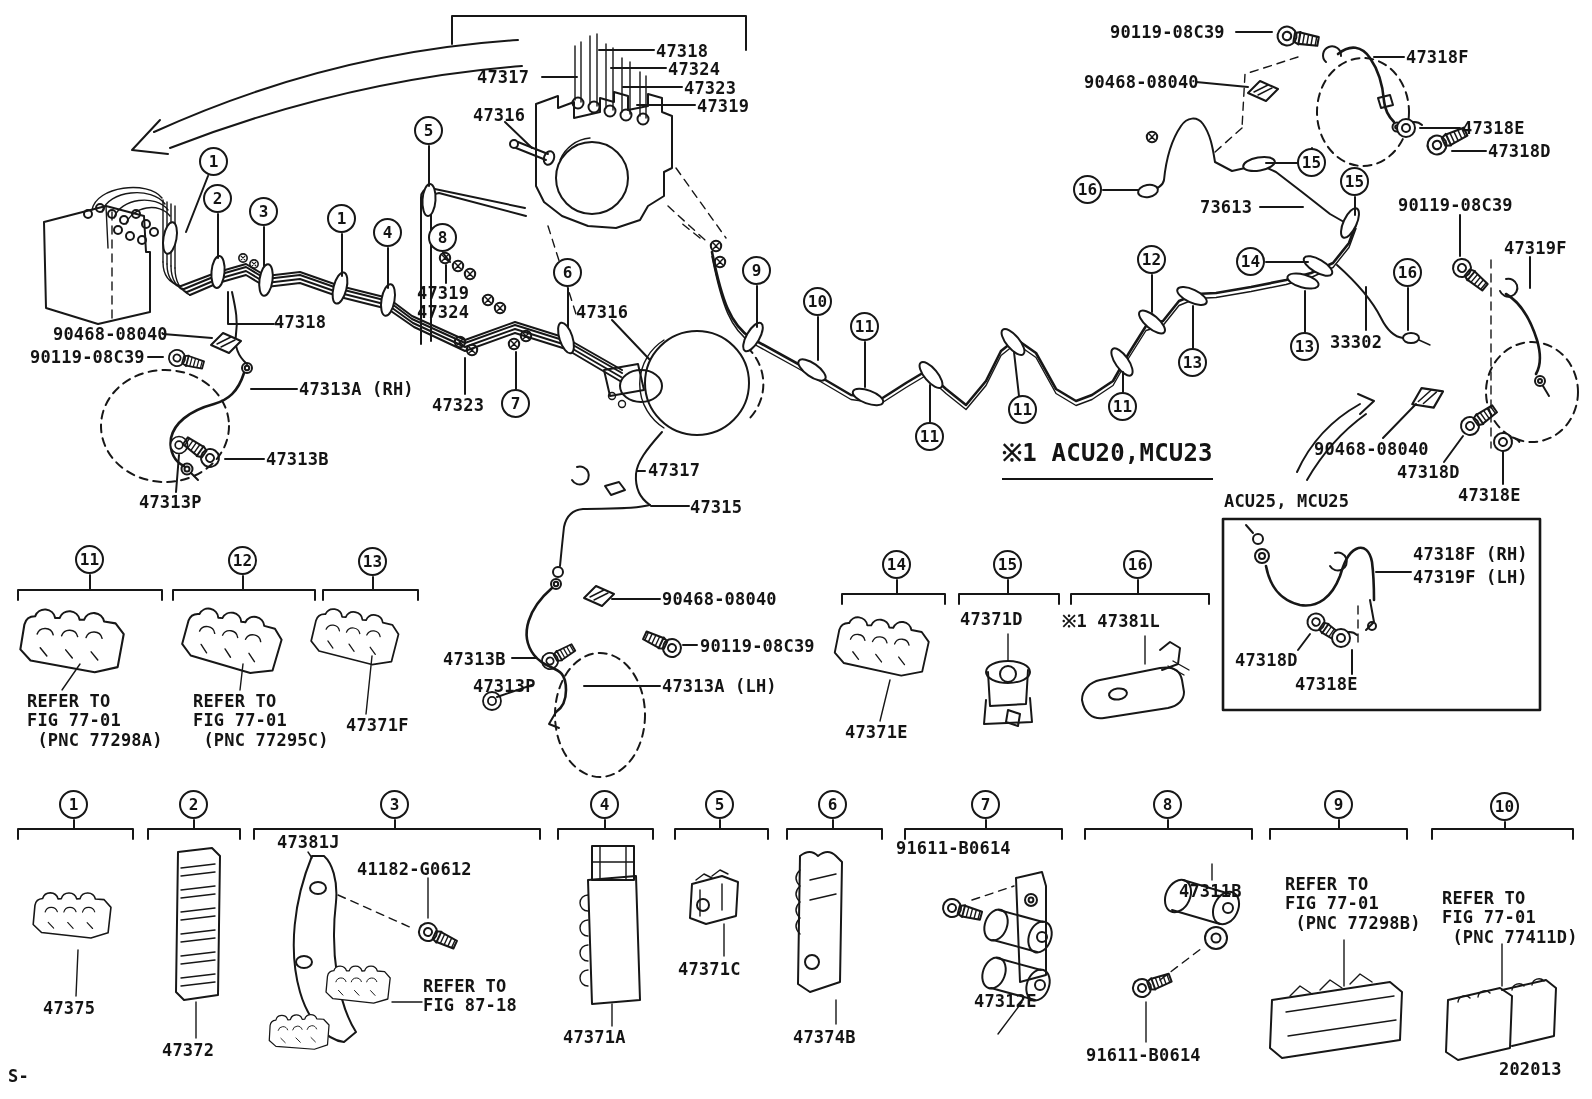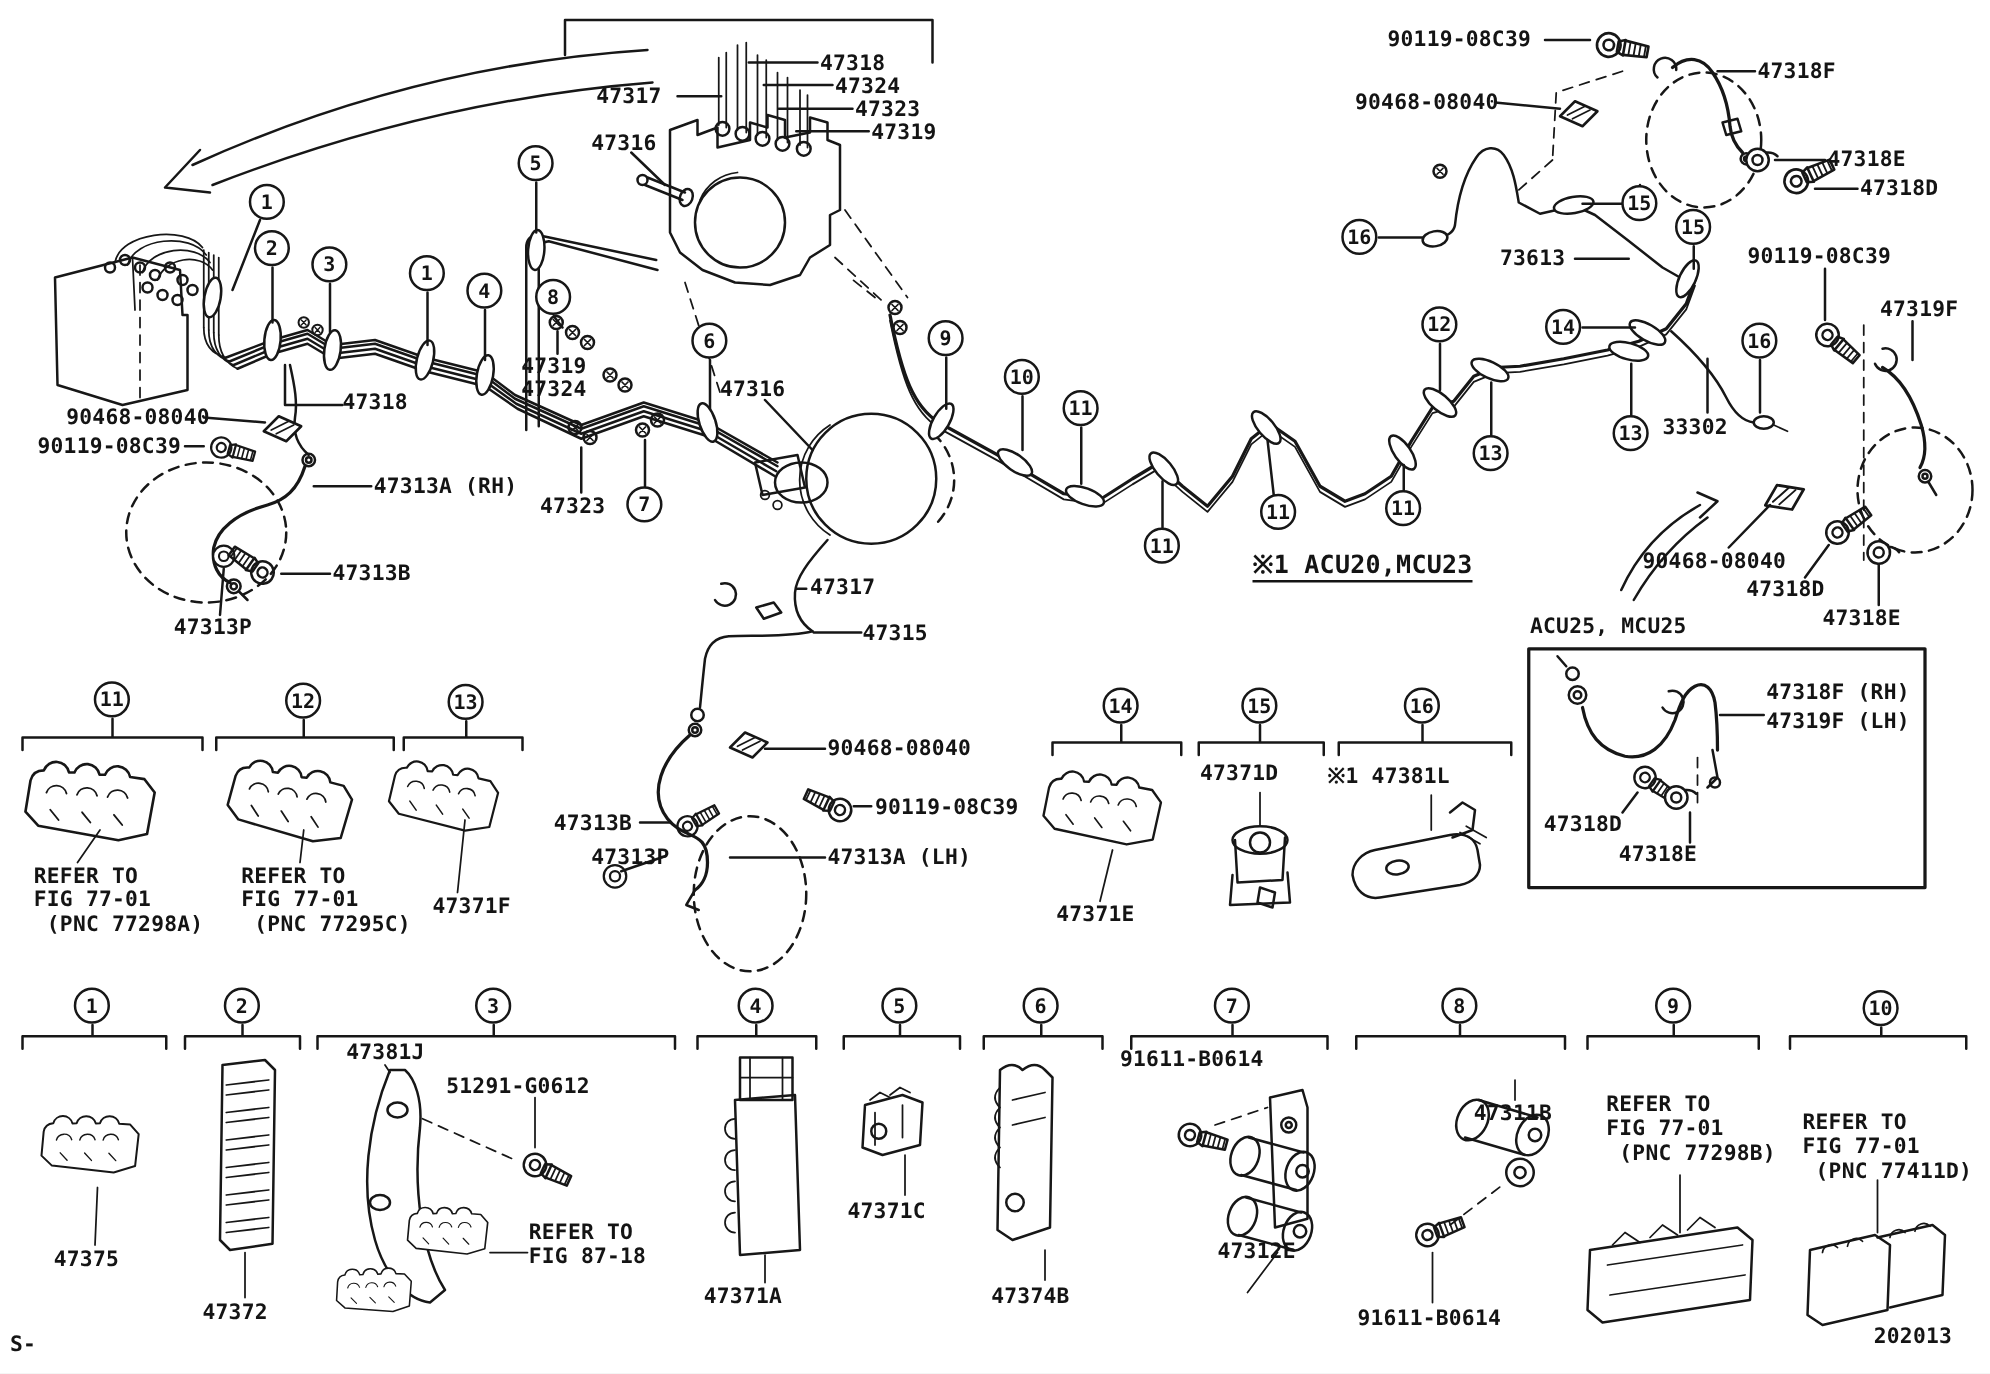--- a/index.html
+++ b/index.html
@@ -5,21 +5,21 @@
   html,body{margin:0;padding:0;background:#e8e8e8}
   .stage{position:relative;width:1592px;height:1099px;background:#ffffff;overflow:hidden;
          font-family:"DejaVu Sans Mono","Liberation Mono",monospace;color:#141414}
   .art{position:absolute;left:0;top:0}
   svg path,svg line,svg circle,svg ellipse,svg polyline,svg rect{fill:none;stroke:#171717;stroke-width:2;stroke-linejoin:round;stroke-linecap:round}
   svg .wf{fill:#ffffff}
   svg .d{stroke-dasharray:8 6}
   svg .thin{stroke-width:1.4}
   svg .thick{stroke-width:2.6}
   .lb{position:absolute;font-size:17px;font-weight:bold;letter-spacing:.2px;white-space:pre;line-height:1.14}
-  .note{font-size:20px;border-bottom:2.5px solid #141414;padding-bottom:1px}
+  .note{font-size:24px;border-bottom:2.5px solid #141414;padding-bottom:11px}
   .co{position:absolute;width:29px;height:29px;border:2.3px solid #171717;border-radius:50%;
       display:flex;align-items:center;justify-content:center;font-size:16px;font-weight:bold;background:#fff;box-sizing:border-box}
 </style>
 </head>
 <body>
 
 <div class="stage">
 
 <svg class="art" width="1592" height="1099" viewBox="0 0 1592 1099">
   <defs>
@@ -433,21 +433,21 @@
 <div class="lb" style="left:193px;top:692px">REFER TO
 FIG 77-01
  (PNC 77295C)</div>
 <div class="lb" style="left:346px;top:716px">47371F</div>
 <div class="lb" style="left:845px;top:723px">47371E</div>
 <div class="lb" style="left:960px;top:610px">47371D</div>
 <div class="lb" style="left:1062px;top:612px">※1 47381L</div>
 <div class="lb" style="left:43px;top:999px">47375</div>
 <div class="lb" style="left:162px;top:1041px">47372</div>
 <div class="lb" style="left:277px;top:833px">47381J</div>
-<div class="lb" style="left:357px;top:860px">51291-G0612</div>
+<div class="lb" style="left:357px;top:860px">41182-G0612</div>
 <div class="lb" style="left:423px;top:977px">REFER TO
 FIG 87-18</div>
 <div class="lb" style="left:563px;top:1028px">47371A</div>
 <div class="lb" style="left:678px;top:960px">47371C</div>
 <div class="lb" style="left:793px;top:1028px">47374B</div>
 <div class="lb" style="left:896px;top:839px">91611-B0614</div>
 <div class="lb" style="left:974px;top:992px">47312E</div>
 <div class="lb" style="left:1179px;top:882px">47311B</div>
 <div class="lb" style="left:1086px;top:1046px">91611-B0614</div>
 <div class="lb" style="left:1285px;top:875px">REFER TO

